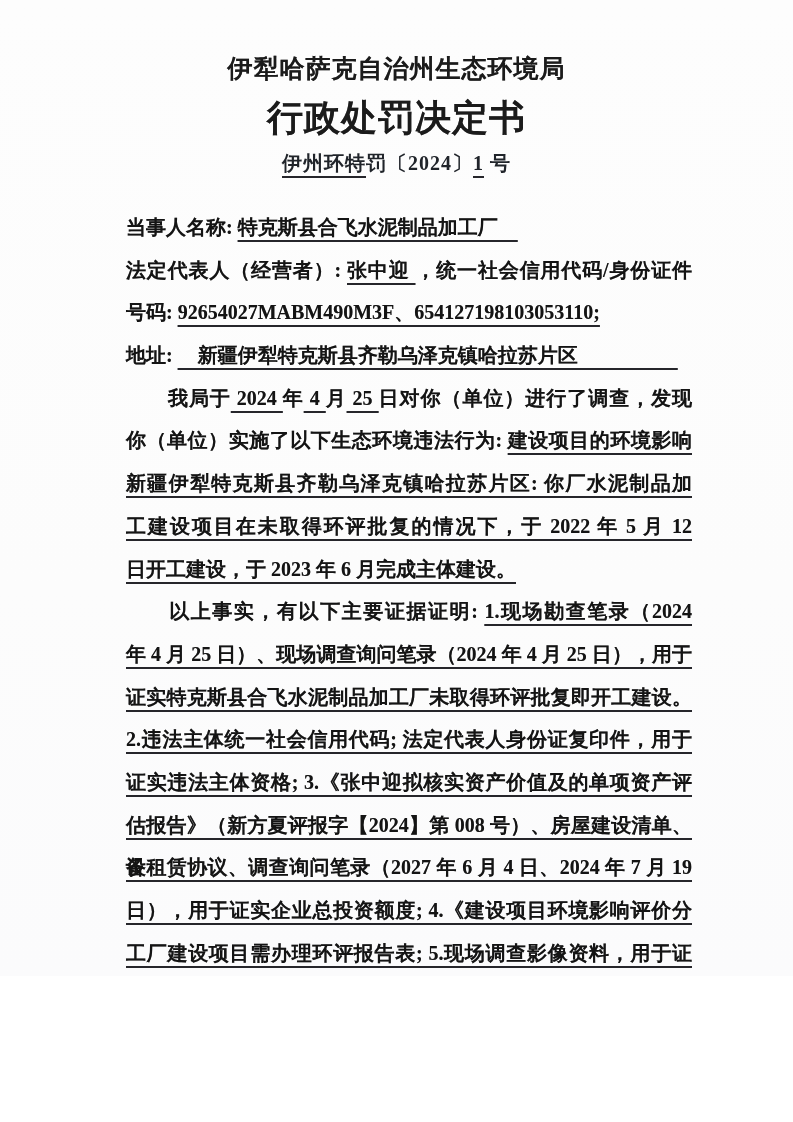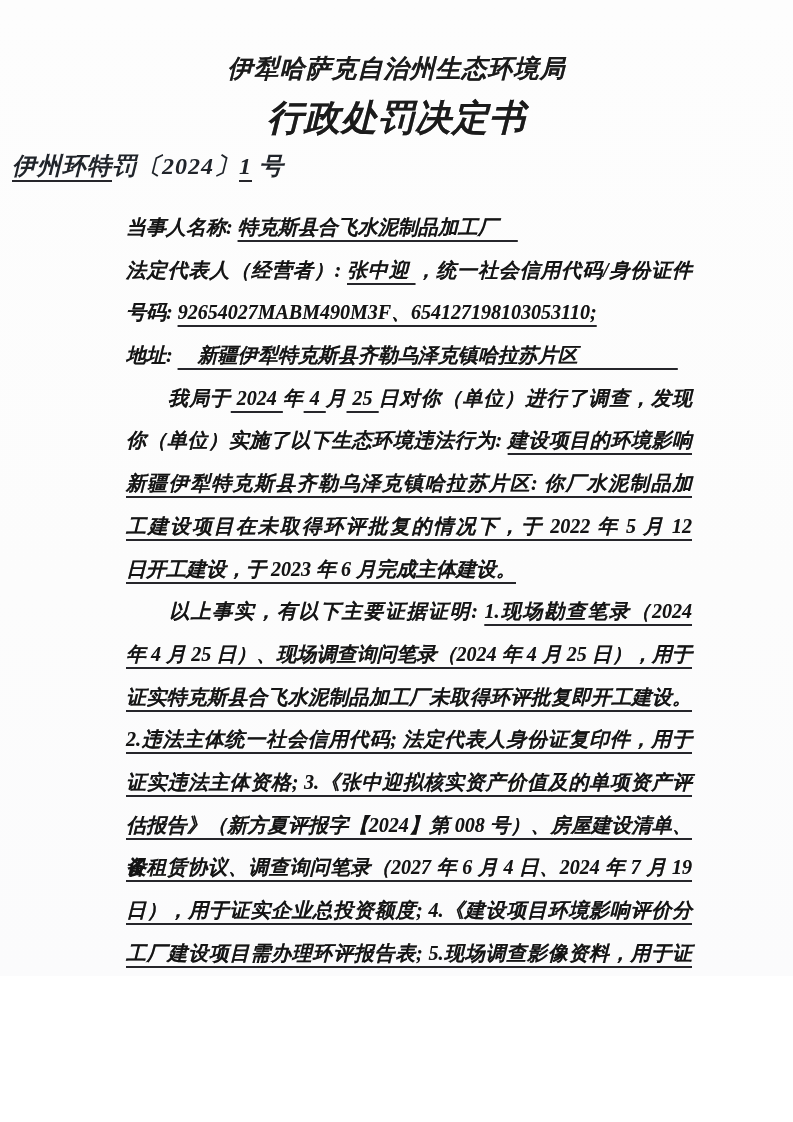--- a/index.html
+++ b/index.html
@@ -8,21 +8,20 @@
     background: #ffffff;
   }
   .page {
     position: relative;
     width: 793px;
     height: 976px;
     overflow: hidden;
     background: linear-gradient(180deg, #fdfdfd 0%, #fcfcfc 60%, #fbfbfc 100%);
     font-family: "Liberation Serif", serif;
     color: #161616;
-    font-style: italic;
   }
   .title-block {
     position: absolute;
     top: 52px;
     left: 0;
     right: 0;
     text-align: center;
   }
   .agency-title {
     font-size: 25px;
@@ -35,23 +34,24 @@
     margin-top: 9px;
     font-size: 36px;
     font-weight: 700;
     letter-spacing: 1px;
     color: #1b1b1b;
     text-shadow: 0 0 0.6px rgba(0,0,0,0.55);
   }
   .doc-number {
     position: absolute;
     top: 150px;
-    left: 12px;
+    left: 0;
     right: 0;
-    font-size: 24px;
+    text-align: center;
+    font-size: 20px;
     font-weight: 700;
     letter-spacing: 1px;
     color: #20242a;
   }
   .body-text {
     position: absolute;
     left: 126px;
     top: 206px;
     width: 566px;
     font-size: 20px;

